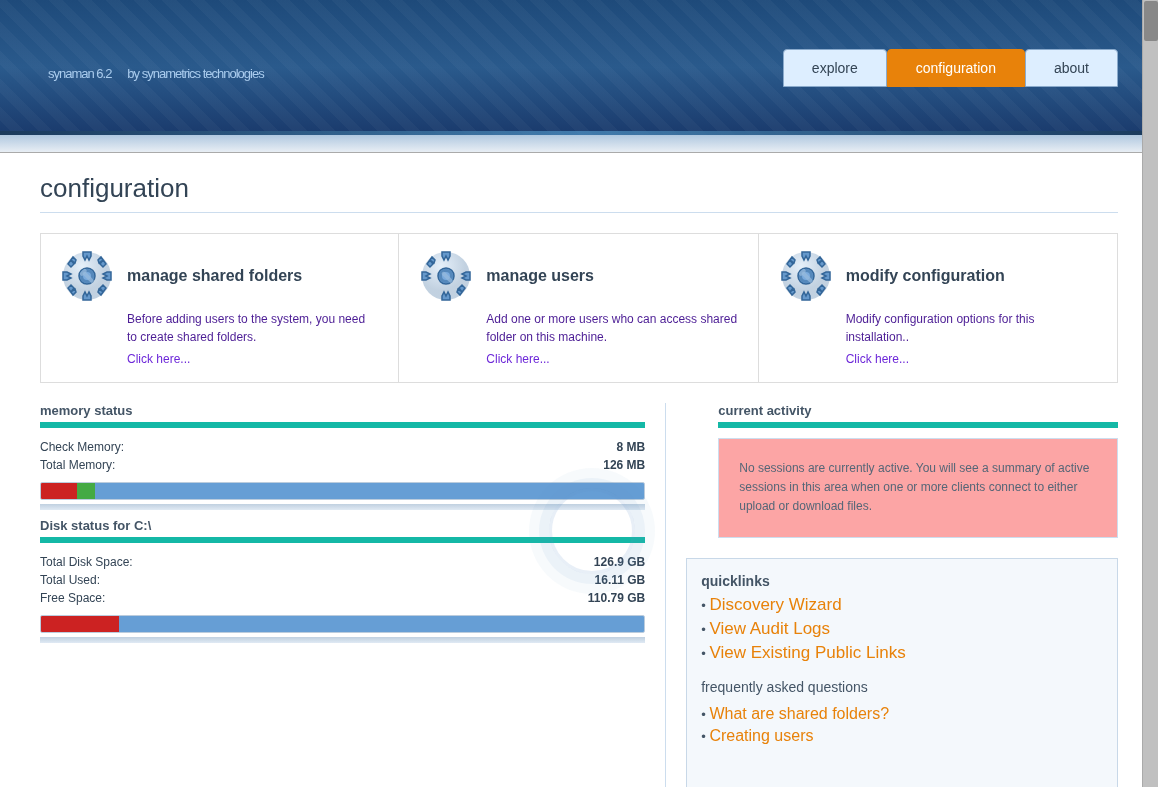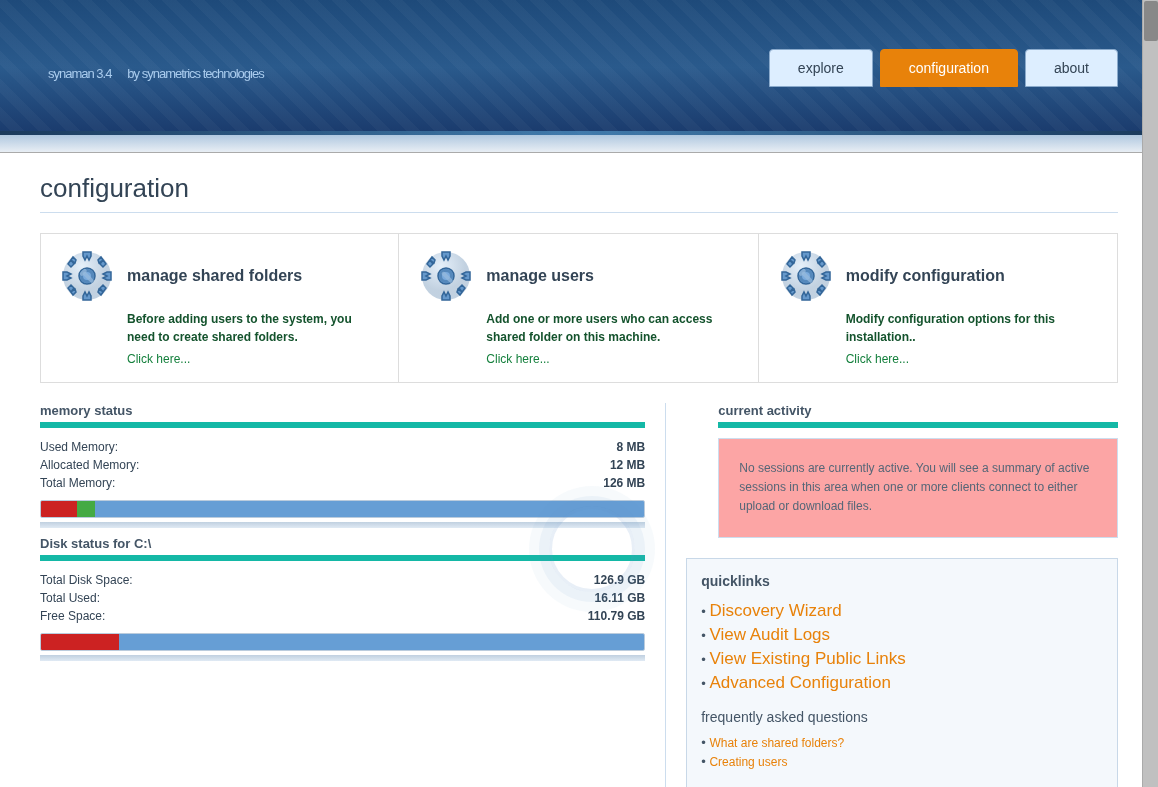--- a/index.html
+++ b/index.html
@@ -37,21 +37,21 @@
       letter-spacing: -1px;
     }
     .logo span {
       font-size: 13px;
       font-weight: normal;
       color: #aaccee;
       margin-left: 8px;
     }
     .nav-tabs {
       display: flex;
-      gap: 7px;
+      gap: 0;
     }
     .nav-tab {
       padding: 10px 28px;
       border: 1px solid #8aaacc;
       border-radius: 4px 4px 0 0;
       cursor: pointer;
       font-size: 14px;
       color: #334455;
       background: #ddeeff;
       text-decoration: none;
@@ -114,28 +114,27 @@
       height: 52px;
       flex-shrink: 0;
     }
     .feature-title {
       font-size: 16px;
       color: #334455;
       font-weight: bold;
     }
     .feature-desc {
       font-size: 12px;
-      color: #14532d;
+      color: #4c1d95;
       line-height: 1.5;
       flex: 1;
       padding-left: 66px;
-      font-weight: bold;
     }
     .feature-link {
-      color: #15803d;
+      color: #6d28d9;
       font-size: 12px;
       text-decoration: none;
       padding-left: 66px;
       margin-top: 6px;
     }
 
     
     .lower-content {
       display: flex;
       gap: 0;
@@ -233,21 +232,21 @@
       font-size: 12px;
       color: #556677;
       line-height: 1.6;
     }
 
     
     .quicklinks-title {
       font-size: 14px;
       color: #445566;
       font-weight: bold;
-      margin-bottom: 12px;
+      margin-bottom: 6px;
     }
     .quicklinks-list {
       list-style: none;
       margin-bottom: 16px;
     }
     .quicklinks-list li {
       margin-bottom: 4px;
     }
     .quicklinks-list li::before {
       content: '• ';
@@ -272,21 +271,21 @@
     .faq-list li {
       margin-bottom: 4px;
     }
     .faq-list li::before {
       content: '• ';
       color: #445566;
     }
     .faq-list a {
       color: #e8820a;
       text-decoration: none;
-      font-size: 12px;
+      font-size: 16px;
       margin-top: 40px;
     }
 
     
     .sidebar-panel {
       background: #f4f8fc;
       border: 1px solid #c8d8e8;
       padding: 14px;
       min-height: 400px;
     }
@@ -306,21 +305,21 @@
       background: #888;
       margin: 1px;
       border-radius: 2px;
     }
   </style>
 </head>
 <body>
 
 <div class="header">
   <div class="logo">
-    <span>synaman 3.4</span>
+    <span>synaman 6.2</span>
     <span>by synametrics technologies</span>
   </div>
   <div class="nav-tabs">
     <a class="nav-tab" href="#">explore</a>
     <a class="nav-tab active" href="#">configuration</a>
     <a class="nav-tab" href="#">about</a>
   </div>
 </div>
 
 <div class="subheader-bar"></div>
@@ -435,26 +434,22 @@
 
   <div class="lower-content">
 
     <div class="left-panel">
 
       <div>
         <div class="section-title">memory status</div>
         <table class="stat-table">
           <tbody>
               <tr>
-            <td>Used Memory:</td>
+            <td>Check Memory:</td>
             <td>8 MB</td>
-          </tr>
-          <tr>
-            <td>Allocated Memory:</td>
-            <td>12 MB</td>
           </tr>
           <tr>
             <td>Total Memory:</td>
             <td>126 MB</td>
           </tr>
         </tbody>
           </table>
 
         <div class="bar-container">
           <div class="bar-red" style="width:6%"></div>
@@ -506,23 +501,20 @@
         <ul class="quicklinks-list">
           <li>
             <a href="#">Discovery Wizard</a>
           </li>
           <li>
             <a href="#">View Audit Logs</a>
           </li>
           <li>
             <a href="#">View Existing Public Links</a>
           </li>
-          <li>
-            <a href="#">Advanced Configuration</a>
-          </li>
         </ul>
 
 
         <div class="faq-title">frequently asked questions</div>
         <ul class="faq-list">
           <li>
             <a href="#">What are shared folders?</a>
           </li>
           <li>
             <a href="#">Creating users</a>

